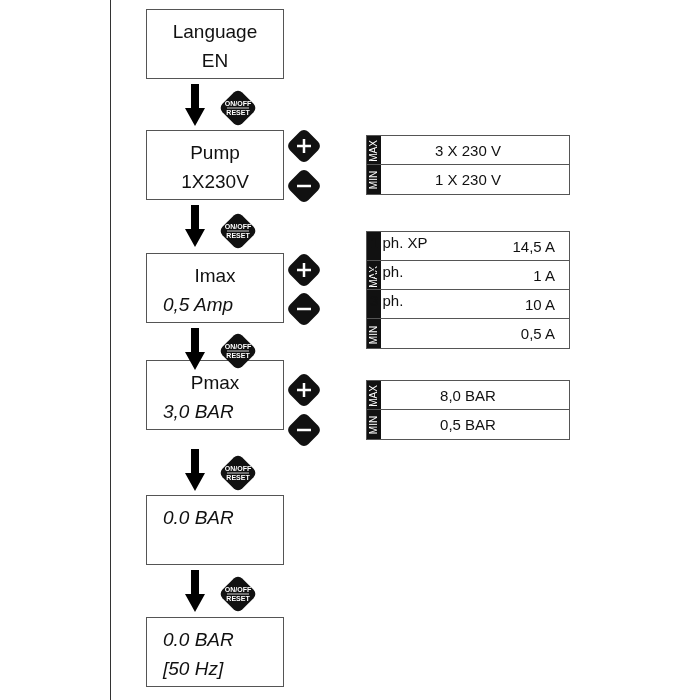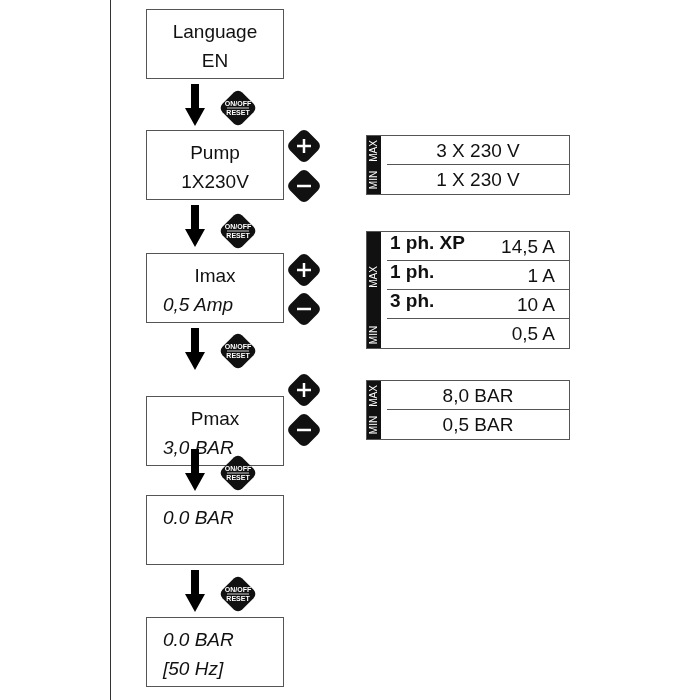--- a/index.html
+++ b/index.html
@@ -11,24 +11,24 @@
   .box .l1, .box .l2 { position:absolute; left:0; right:0; }
   .box .l1 { top:7px; }
   .box .l2 { top:36px; }
   .c { text-align:center; }
   .ind { padding-left:16px;font-style:italic; }
   .arrow { position:absolute; left:185px; width:20px; height:42px; }
   .btn { position:absolute; width:38px; height:38px; }
   .onoff { position:absolute; left:218px; width:40px; height:40px; }
   .tbl { position:absolute; left:366px; width:204px; border:1px solid #555; box-sizing:border-box; background:#fff; }
   .tbl .side { position:absolute; left:0; top:0; bottom:0; width:14px; background:#111; }
-  .tbl .row { position:relative; margin-left:20px; height:29px; border-bottom:1px solid #555;
-              font-size:19px; line-height:29px; box-sizing:border-box; }
+  .tbl .row { position:relative; margin-left:0; height:29px; border-bottom:1px solid #555;
+              font-size:15px; line-height:29px; box-sizing:border-box; }
   .tbl .row:last-child { border-bottom:none;text-align:center; }
-  .tbl .row .left { position:absolute; left:3px; top:-4px;font-weight:bold; }
+  .tbl .row .left { position:absolute; left:3px; top:-4px; }
   .tbl .row .right { position:absolute; right:14px; top:0; }
   .tbl .row.center { text-align:center; }
   .sidelabel { position:absolute; left:0; width:14px; color:#fff; font-size:10px; }
   .sidelabel span { display:block; transform:rotate(-90deg); transform-origin:center; white-space:nowrap;
                     position:absolute; left:-10px; width:34px; text-align:center; line-height:14px; }
 </style>
 </head>
 <body>
 
 <div class="vline"></div>
@@ -38,21 +38,21 @@
   <div class="l2 c">EN</div>
 </div>
 <div class="box" style="top:130px;padding-left:14px;">
   <div class="l1 c">Pump</div>
   <div class="l2 c">1X230V</div>
 </div>
 <div class="box" style="top:253px;">
   <div class="l1 c">Imax</div>
   <div class="l2 ind">0,5 Amp</div>
 </div>
-<div class="box" style="top:396px;">
+<div class="box" style="top:360px;">
   <div class="l1 c">Pmax</div>
   <div class="l2 ind">3,0 BAR</div>
 </div>
 <div class="box" style="top:495px;">
   <div class="l1 ind">0.0 BAR</div>
 </div>
 <div class="box" style="top:617px;">
   <div class="l1 ind">0.0 BAR</div>
   <div class="l2 ind">[50 Hz]</div>
 </div>

